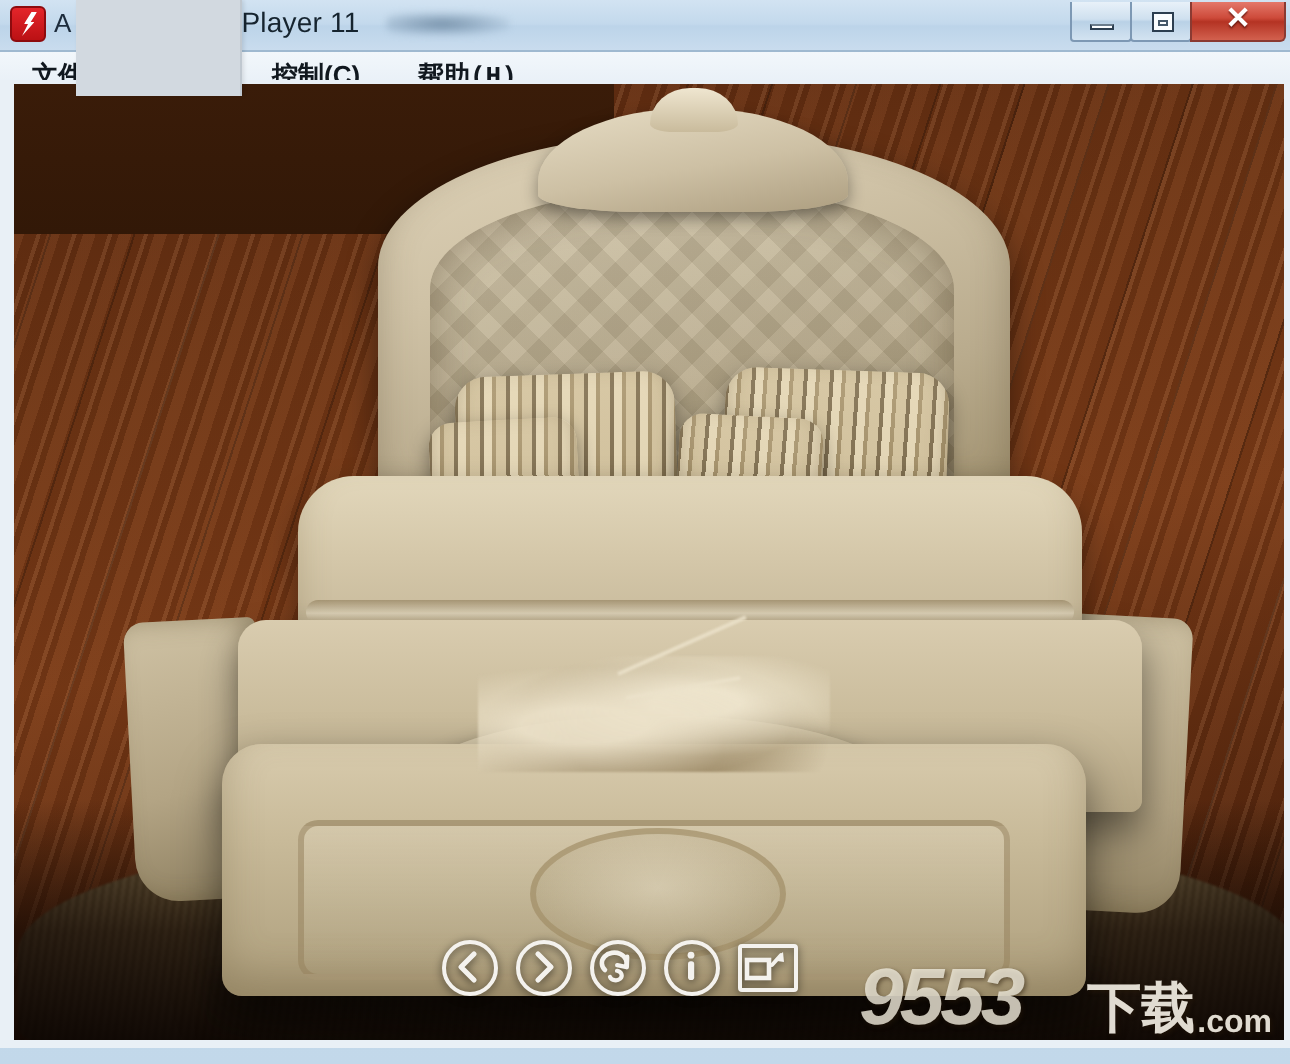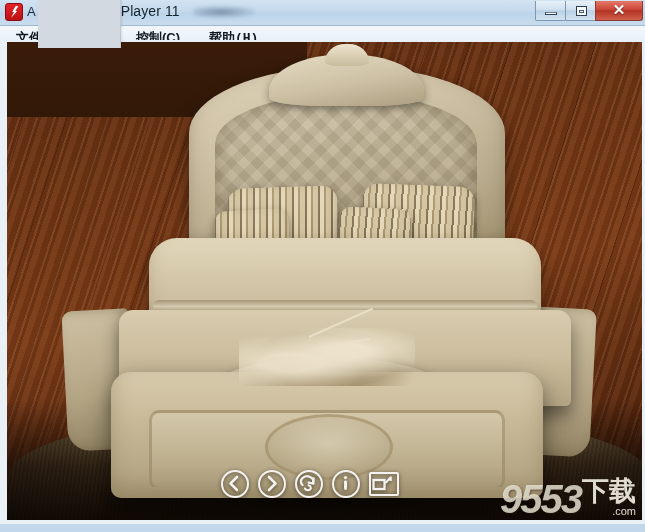--- a/index.html
+++ b/index.html
@@ -444,29 +444,29 @@
   }
   #watermark-cn {
     font-size: 27px;
     font-weight: bold;
     color: rgba(246,242,232,.9);
     line-height: 27px;
     margin-left: 1px;
     text-shadow: 1px 1px 2px rgba(40,25,10,.55);
   }
   #watermark-com {
-    font-size: 11px;
-    font-weight: normal;
+    font-size: 16px;
+    font-weight: bold;
     color: rgba(246,242,232,.9);
     line-height: 13px;
     margin-left: 1px;
     align-self: flex-end;
     text-shadow: 1px 1px 2px rgba(40,25,10,.55);
   }
-  #watermark-right { display: flex; flex-direction: column; align-items: flex-start; }
+  #watermark-right { display: flex; flex-direction: row; align-items: flex-start; margin-left: 32px; }
 </style>
 </head>
 <body>
 
 <div id="app-window">
 
   <div id="title-bar">
     <div id="flash-logo">
       <div class="bolt"></div>
     </div>

